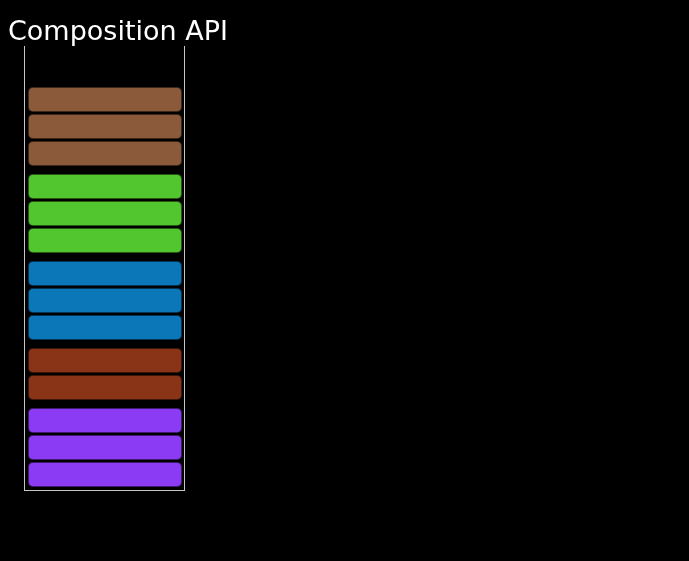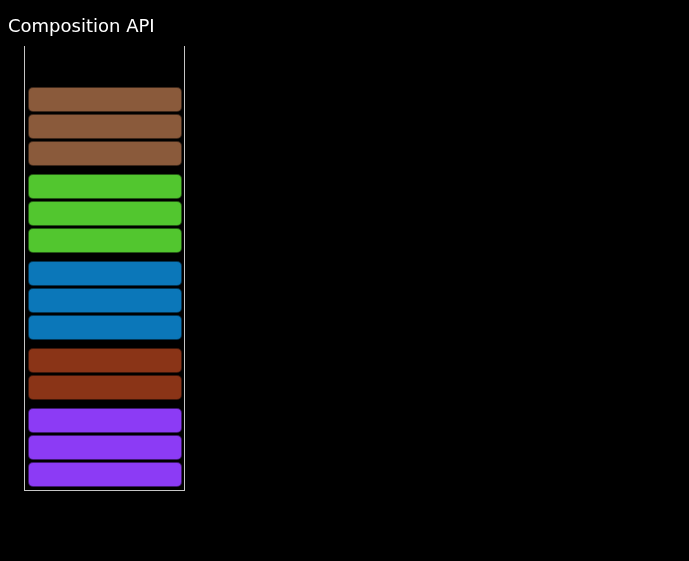--- a/index.html
+++ b/index.html
@@ -11,21 +11,21 @@
     width: 689px;
     height: 561px;
     position: relative;
     overflow: hidden;
     font-family: "DejaVu Sans", "Liberation Sans", sans-serif;
   }
   .figure-title {
     position: absolute;
     left: 8px;
     top: 15px;
-    font-size: 18px;
+    font-size: 27px;
     line-height: 1.2;
     color: #ffffff;
     white-space: nowrap;
   }
   .beaker {
     position: absolute;
     left: 24px;
     top: 46px;
     width: 161px;
     height: 445px;

